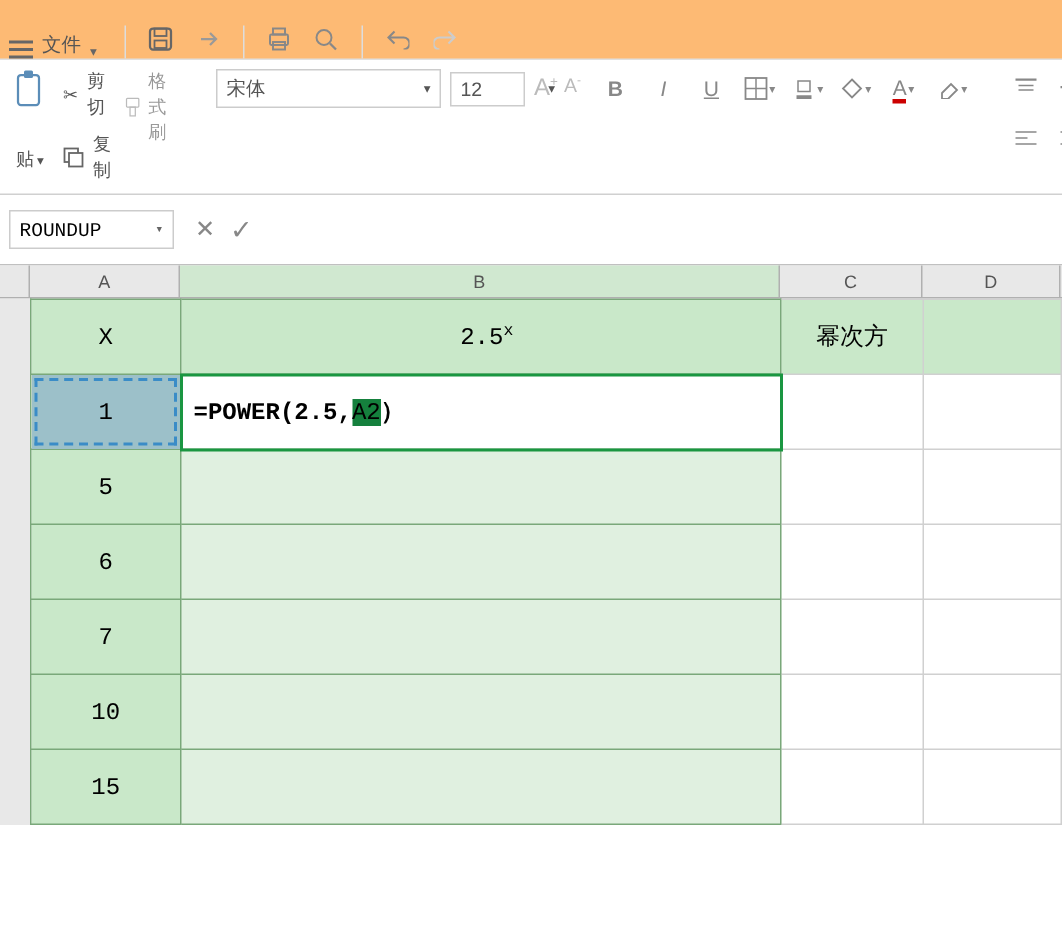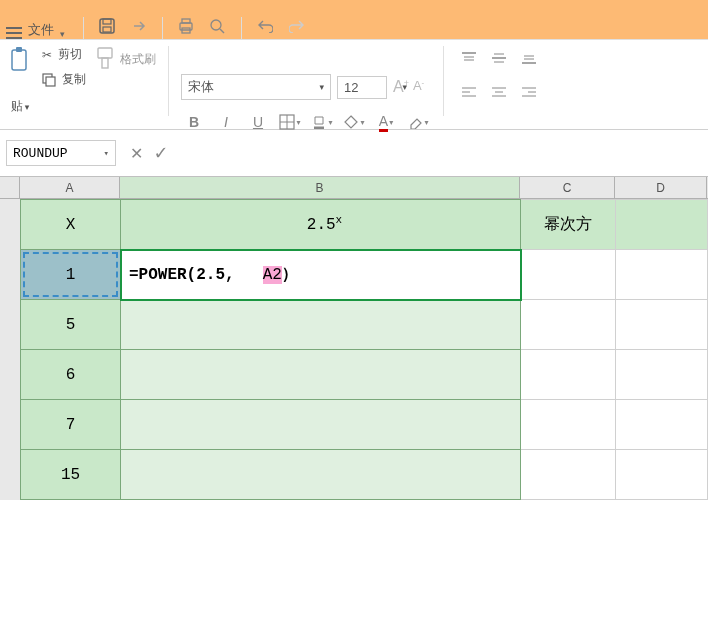--- a/index.html
+++ b/index.html
@@ -19,21 +19,21 @@
   
   
   .ribbon { display: flex; align-items: flex-start; background: #fff; border-bottom: 1px solid #d0d0d0; padding: 6px 6px 10px 6px; gap: 8px; height: 90px; }
   .ribbon .big-btn { width: 28px; height: 28px; display: flex; align-items: center; justify-content: center; color: #5b8db8; font-size: 18px; }
   .ribbon .paste-group { display: flex; flex-direction: column; align-items: center; gap: 2px; }
   .ribbon .paste-label { font-size: 12px; color: #555; display: flex; align-items: center; gap: 2px; }
   .ribbon .vdiv { width: 1px; height: 70px; background: #e0e0e0; margin: 0 4px; }
   .ribbon .clipboard-actions { display: flex; flex-direction: column; gap: 8px; font-size: 12px; color: #555; }
   .ribbon .clipboard-actions div { display: flex; align-items: center; gap: 6px; }
   .ribbon .fmt-brush { display: flex; align-items: center; gap: 4px; color: #999; font-size: 12px; }
-  .ribbon .font-group { display: flex; flex-direction: column; gap: 10px; margin-top: 28px; }
+  .ribbon .font-group { display: flex; flex-direction: row; gap: 10px; }
   .ribbon .font-row { display: flex; gap: 6px; align-items: center; }
   .ribbon .font-name { border: 1px solid #ccc; padding: 3px 6px; width: 150px; font-size: 13px; color: #555; display: flex; justify-content: space-between; align-items: center; background: #fff; }
   .ribbon .font-size { border: 1px solid #ccc; padding: 3px 6px; width: 50px; font-size: 13px; color: #555; display: flex; justify-content: space-between; align-items: center; background: #fff; gap: 44px; }
   .ribbon .fmt-btn { width: 26px; height: 24px; display: flex; align-items: center; justify-content: center; color: #888; font-size: 14px; cursor: pointer; }
   .ribbon .aa-group { display: flex; gap: 4px; color: #bbb; font-size: 16px; align-items: flex-start; }
   .ribbon .align-group { display: flex; flex-direction: column; gap: 10px; }
   .ribbon .align-row { display: flex; gap: 4px; }
   
   
   .formula-area { display: flex; align-items: center; height: 46px; padding: 8px 6px; gap: 0; background: #fff; }
@@ -60,21 +60,21 @@
   .grid td { border: 1px solid #7aa87a; height: 50px; font-family: "Courier New", monospace; font-size: 16px; text-align: center; vertical-align: middle; }
   .grid td.colA { width: 100px; background: #c9e8c9; }
   .grid td.colB { width: 400px; background: #e0f0e0; text-align: left; padding-left: 8px; }
   .grid .hdr td { background: #c9e8c9; }
   .grid .colC, .grid .colD { border: 1px solid #d0d0d0; background: #fff; }
   .grid .colC { width: 95px; } .grid .colD { width: 92px; }
   
   .cell-select { position: relative; }
   .cell-select::before { content: ""; position: absolute; inset: 2px; border: 2px dashed #3a8cc7; pointer-events: none; }
   .cell-editing { outline: 2px solid #1a9641; outline-offset: -1px; background: #fff !important; color: #000; font-weight: bold; }
-  .cell-editing .ref { background: #f9a8d4; font-weight: normal; margin-left: 28px; }
+  .cell-editing .ref { background: #15803d; font-weight: normal; }
   
   svg { display: block; }
 </style>
 </head>
 <body>
 
 <div class="menubar">
   <div class="hamburger">
       <span></span>
       <span></span>
@@ -310,20 +310,26 @@
           <td class="colC"></td>
           <td class="colD"></td>
         </tr>
         <tr>
           <td class="colA">7</td>
           <td class="colB"></td>
           <td class="colC"></td>
           <td class="colD"></td>
         </tr>
         <tr>
+          <td class="colA">10</td>
+          <td class="colB"></td>
+          <td class="colC"></td>
+          <td class="colD"></td>
+        </tr>
+        <tr>
           <td class="colA">15</td>
           <td class="colB"></td>
           <td class="colC"></td>
           <td class="colD"></td>
         </tr>
       </tbody>
         </table>
     </div>
   </div>
 </div>

